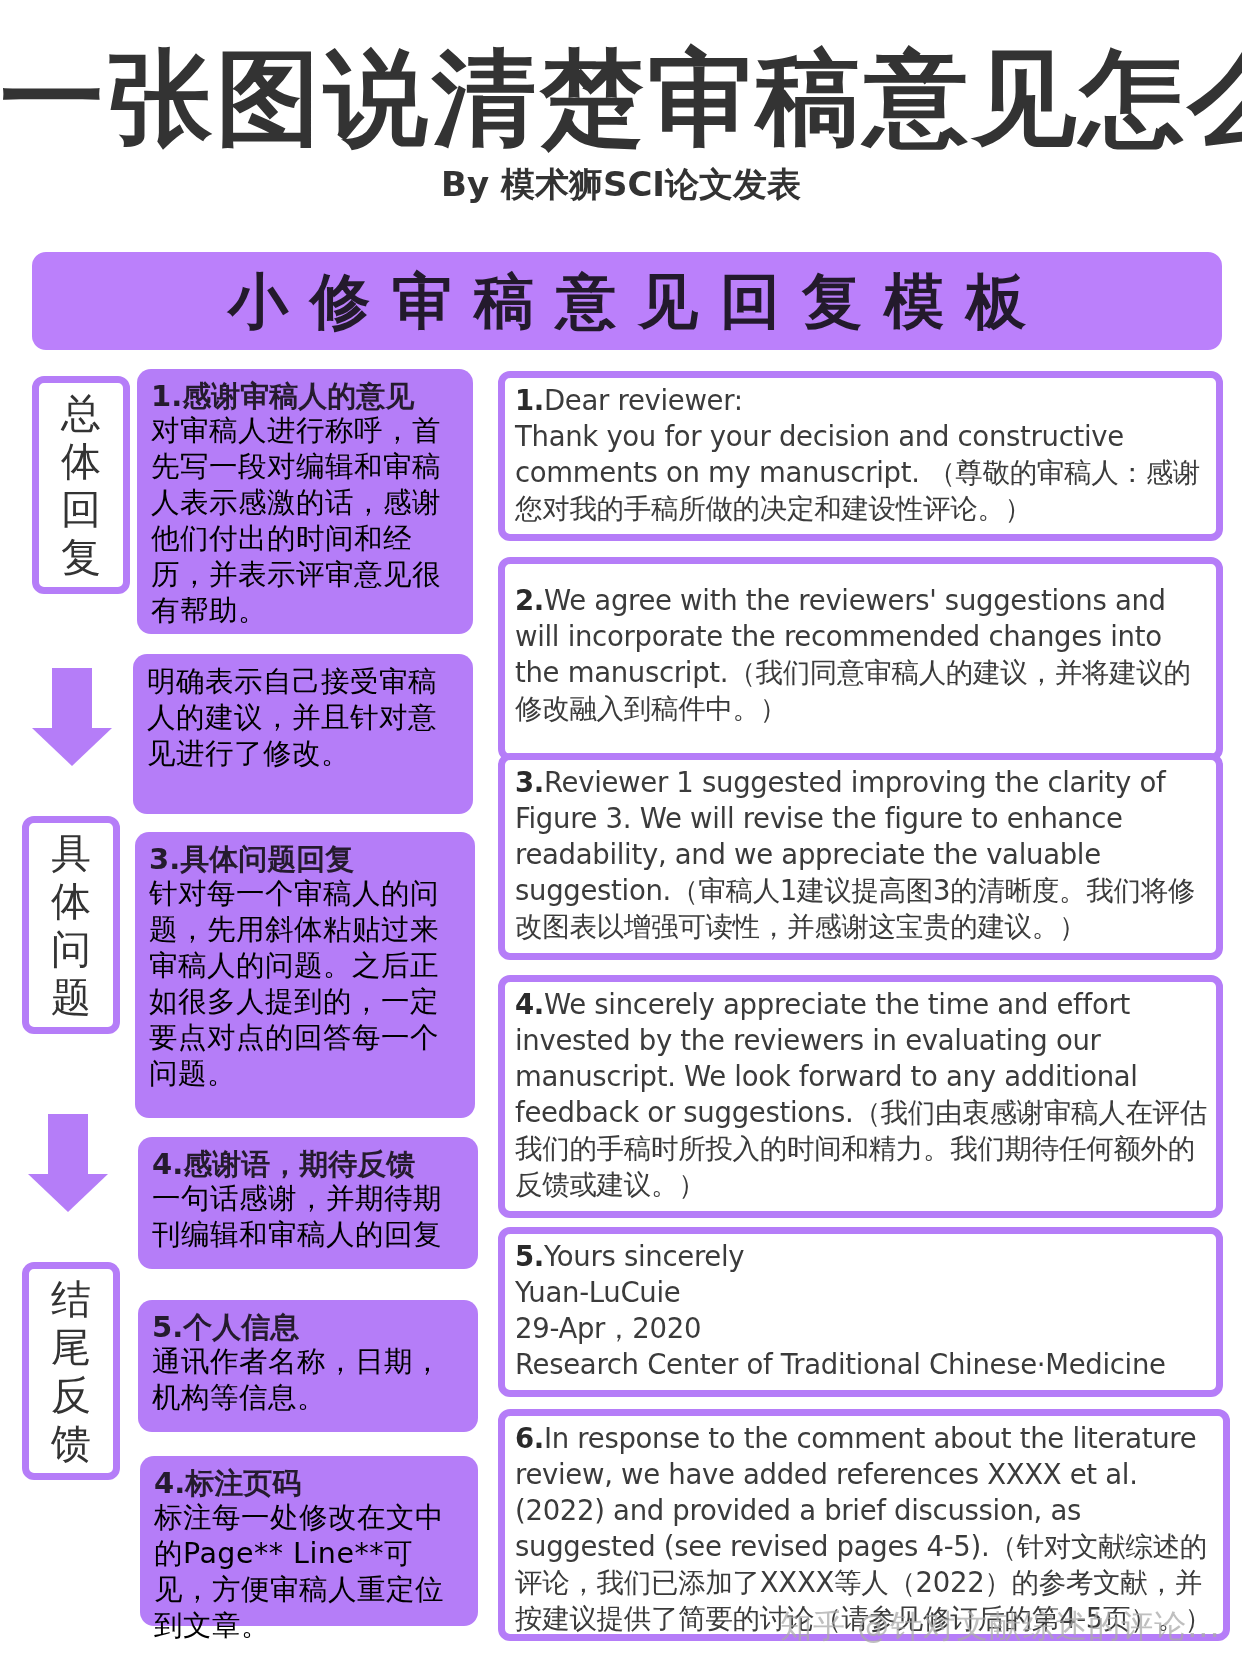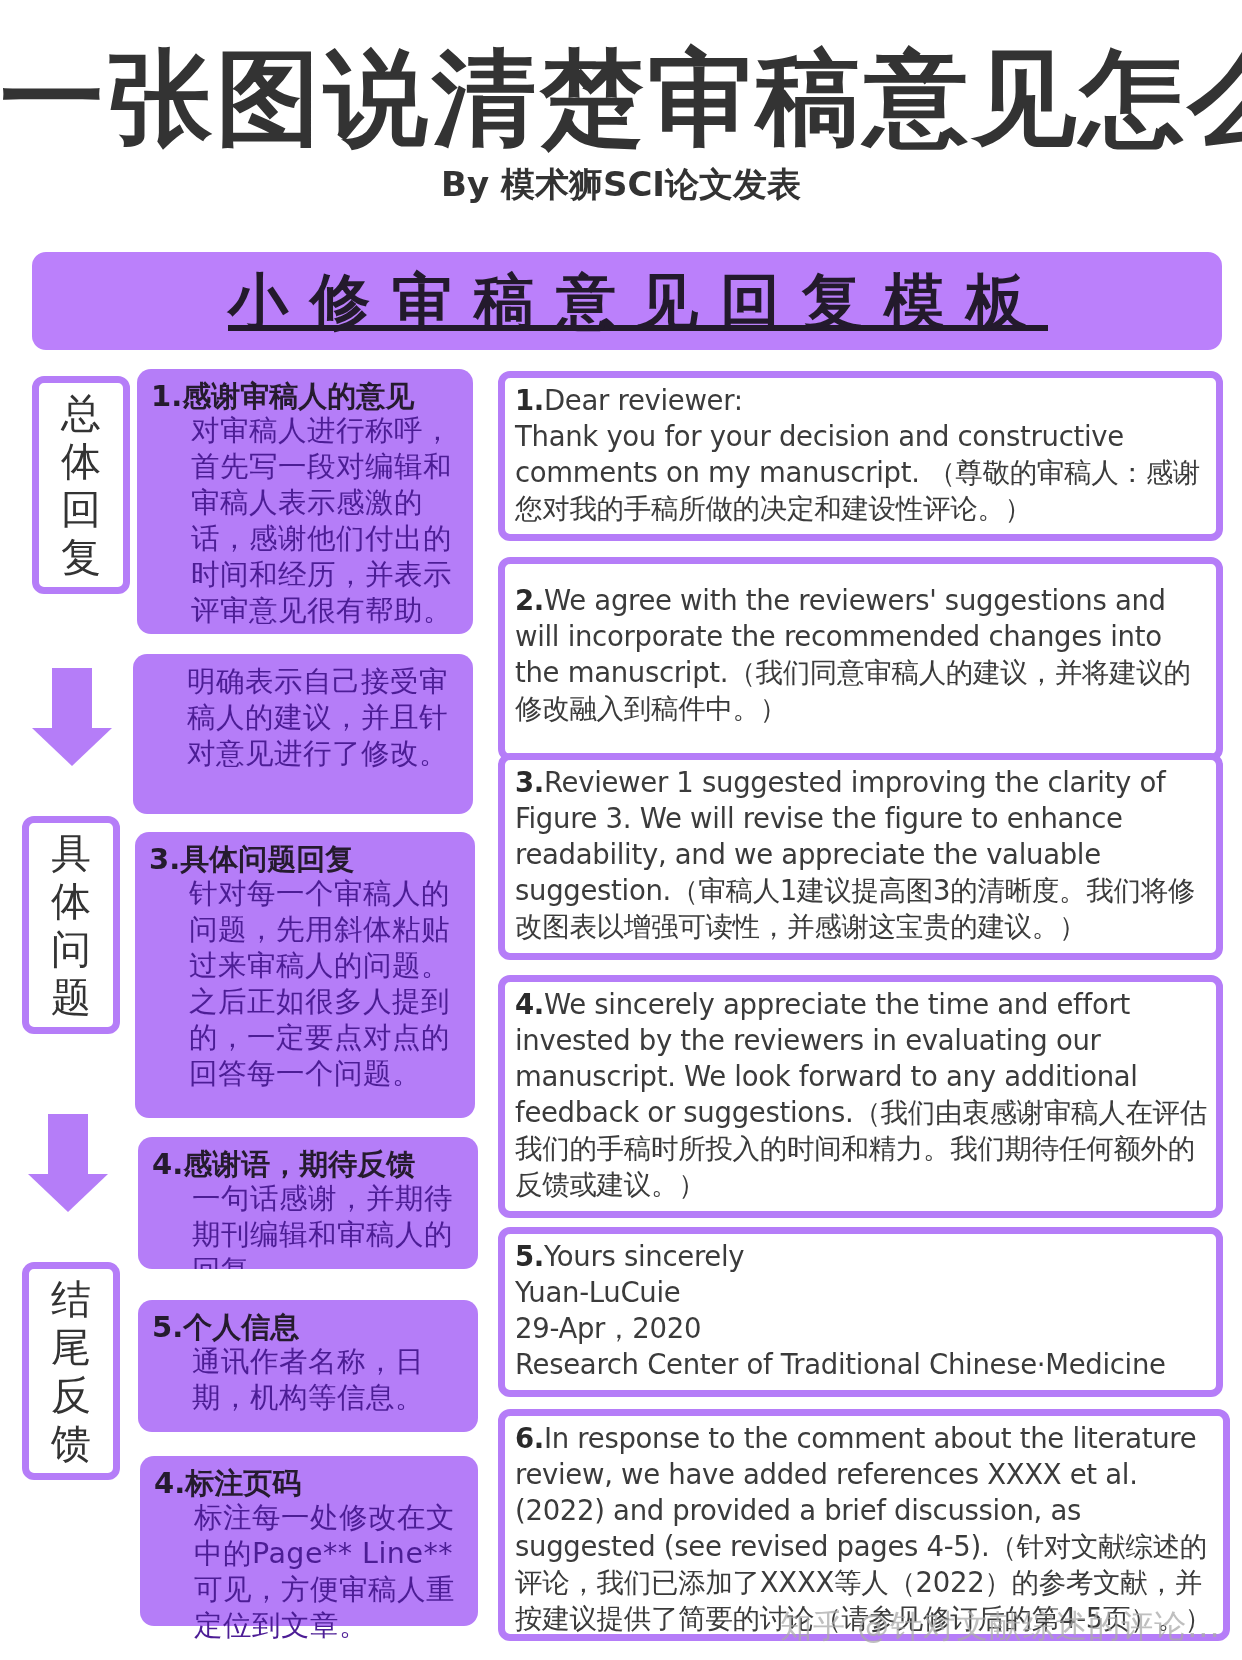--- a/index.html
+++ b/index.html
@@ -16,21 +16,20 @@
     font-size: 34px; font-weight: bold; color: #333333; line-height: 44px;
   }
   .banner {
     position: absolute; left: 32px; top: 252px; width: 1190px; height: 98px;
     background: #bb80fb; border-radius: 14px;
     display: flex; align-items: center; justify-content: center;
   }
   .banner-text {
     font-size: 60px; font-weight: bold; color: #231a2c; letter-spacing: 22px; line-height: 70px;
     padding-left: 22px;
-    text-decoration: underline;
   }
 
   
   .section-label {
     position: absolute; border: 7px solid #b57df8; border-radius: 12px; background: #fff;
     display: flex; flex-direction: column; align-items: center; justify-content: center;
   }
   .section-label span {
     display: block; font-size: 40px; line-height: 48px; color: #333333;
   }
@@ -42,21 +41,21 @@
     position: absolute; left: 0; top: 60px; width: 0; height: 0;
     border-left: 40px solid transparent; border-right: 40px solid transparent; border-top: 38px solid #b57df8;
   }
 
   
   .step-card {
     position: absolute; background: #b57df8; border-radius: 14px;
     padding: 10px 12px 8px 14px; overflow: hidden;
   }
   .step-title { font-size: 29px; font-weight: bold; color: #251b2e; line-height: 34px; }
-  .step-body { font-size: 28.5px; color: #4c1d95; line-height: 36px; letter-spacing: 0.5px; margin-left: 40px; }
+  .step-body { font-size: 28.5px; color: #000000; line-height: 36px; letter-spacing: 0.5px; }
 
   
   .example-card {
     position: absolute; left: 498px; width: 725px; background: #fff;
     border: 7px solid #b57df8; border-radius: 12px;
     padding: 4px 8px 4px 10px; overflow: visible;
   }
   .example-text { font-size: 27.5px; color: #3b3b3b; line-height: 36px; letter-spacing: -0.3px; }
   .example-num { font-weight: bold; color: #2a2a2a; }
 

